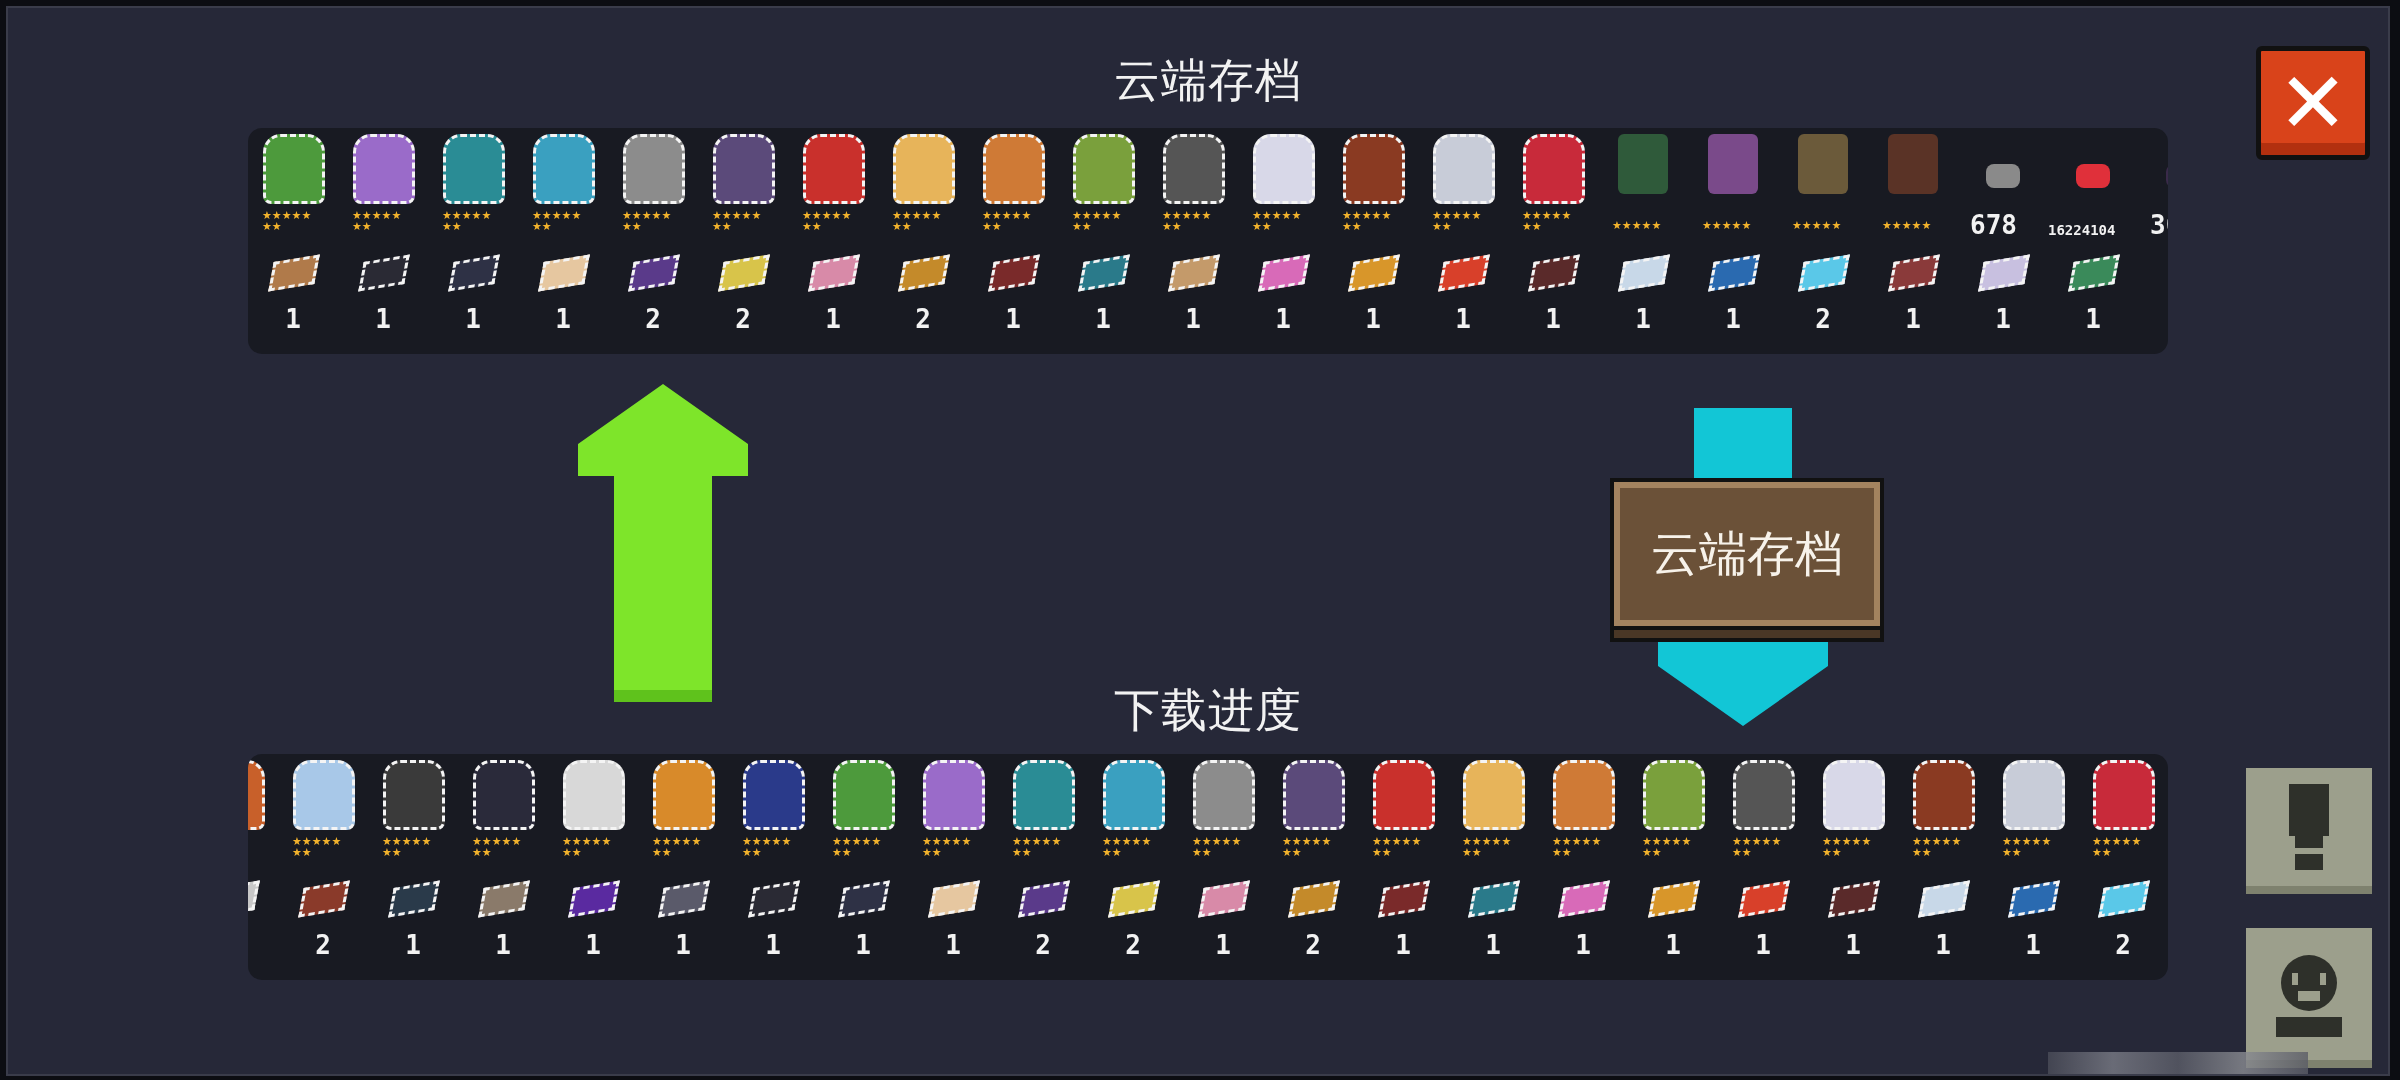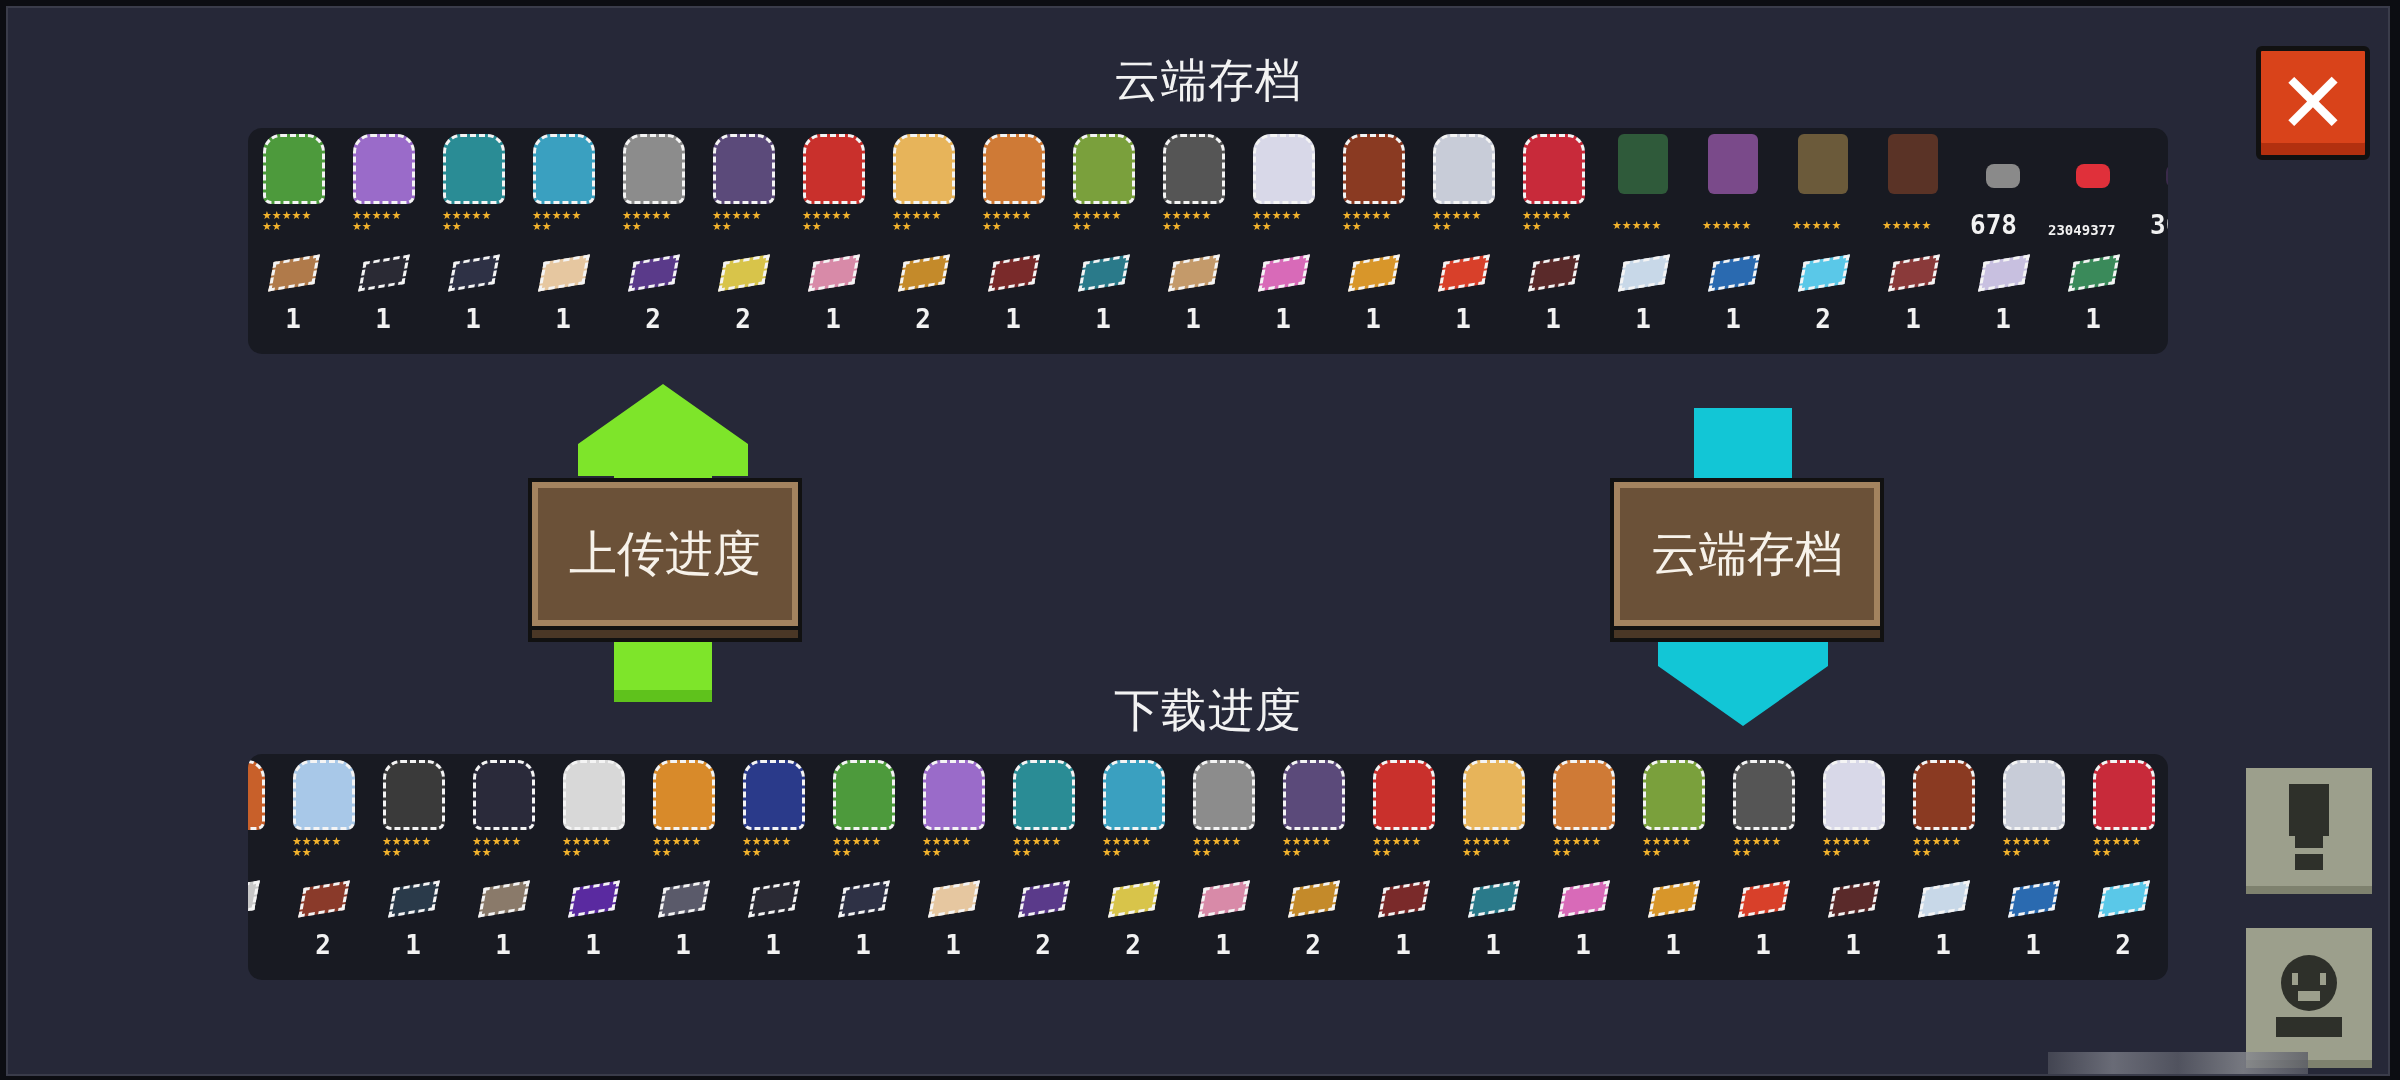--- a/index.html
+++ b/index.html
@@ -114,21 +114,21 @@
         <div class="obj" style="top: 6px; background: rgb(107, 90, 58);"></div>
         <div class="stars" style="top: 92px;">★★★★★</div>
       </div>
       <div class="slot" style="left: 1620px; top: 0px; height: 120px;">
         <div class="obj" style="top: 6px; background: rgb(90, 51, 38);"></div>
         <div class="stars" style="top: 92px;">★★★★★</div>
       </div>
       <div style="position: absolute; left: 1738px; top: 36px; width: 34px; height: 24px; border-radius: 8px; background: rgb(138, 138, 138);"></div>
       <div class="numlabel" style="left: 1722px; top: 82px; font-size: 26px;">678</div>
       <div style="position: absolute; left: 1828px; top: 36px; width: 34px; height: 24px; border-radius: 8px; background: rgb(224, 48, 58);"></div>
-      <div class="numlabel" style="left: 1800px; top: 94px; font-size: 14px;">23049377</div>
+      <div class="numlabel" style="left: 1800px; top: 94px; font-size: 14px;">16224104</div>
       <div style="position: absolute; left: 1918px; top: 36px; width: 34px; height: 24px; border-radius: 8px; background: rgb(58, 42, 74);"></div>
       <div class="numlabel" style="left: 1902px; top: 82px; font-size: 26px;">30</div>
       <div class="slot" style="left: 0px; top: 120px; height: 106px;">
         <div class="card" style="top: 10px; background: rgb(176, 122, 74);"></div>
         <div class="count" style="top: 56px;">1</div>
       </div>
       <div class="slot" style="left: 90px; top: 120px; height: 106px;">
         <div class="card" style="top: 10px; background: rgb(42, 42, 52);"></div>
         <div class="count" style="top: 56px;">1</div>
       </div>
@@ -207,23 +207,20 @@
       <div class="slot" style="left: 1800px; top: 120px; height: 106px;">
         <div class="card" style="top: 10px; background: rgb(58, 138, 90);"></div>
         <div class="count" style="top: 56px;">1</div>
       </div>
     </div>
 
   <svg style="position:absolute;left:570px;top:376px;" width="170" height="318">
     <polygon id="up-arrow" points="85,0 170,60 170,92 134,92 134,318 36,318 36,92 0,92 0,60" fill="#7ee52a"></polygon>
     <rect x="36" y="306" width="98" height="12" fill="#5fc21c"></rect>
   </svg>
-  <div class="wood-btn" style="left:524px;top:474px;">
-    <span>上传进度</span>
-  </div>
 
   <svg style="position:absolute;left:1650px;top:400px;" width="170" height="318">
     <polygon id="down-arrow" points="36,0 134,0 134,226 170,226 170,258 85,318 0,258 0,226 36,226" fill="#12c6d6"></polygon>
   </svg>
   <div class="wood-btn" style="left:1606px;top:474px;">
     <span>云端存档</span>
   </div>
 
   <div class="title" style="left:1000px;top:672px;">下载进度</div>
 

